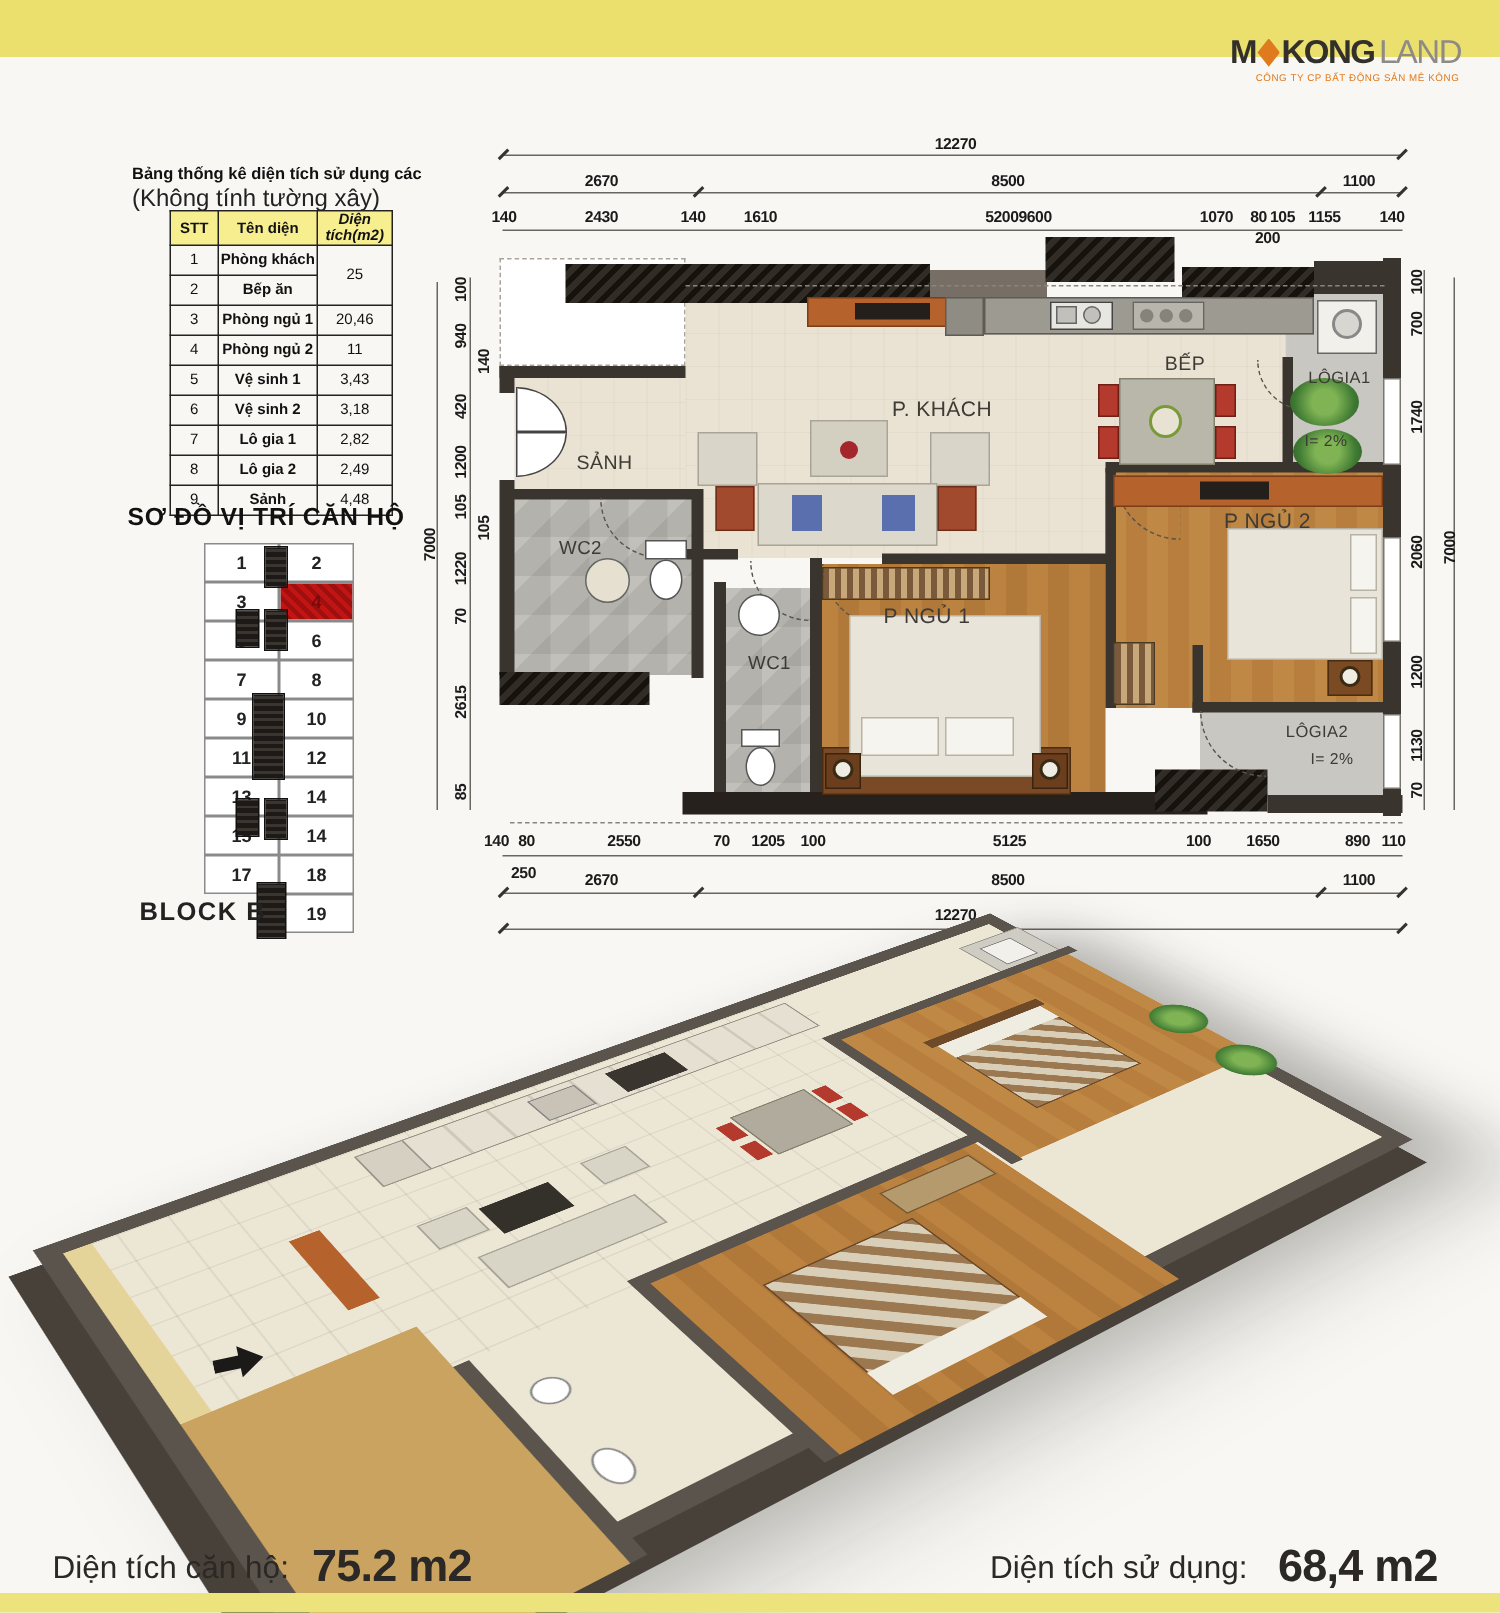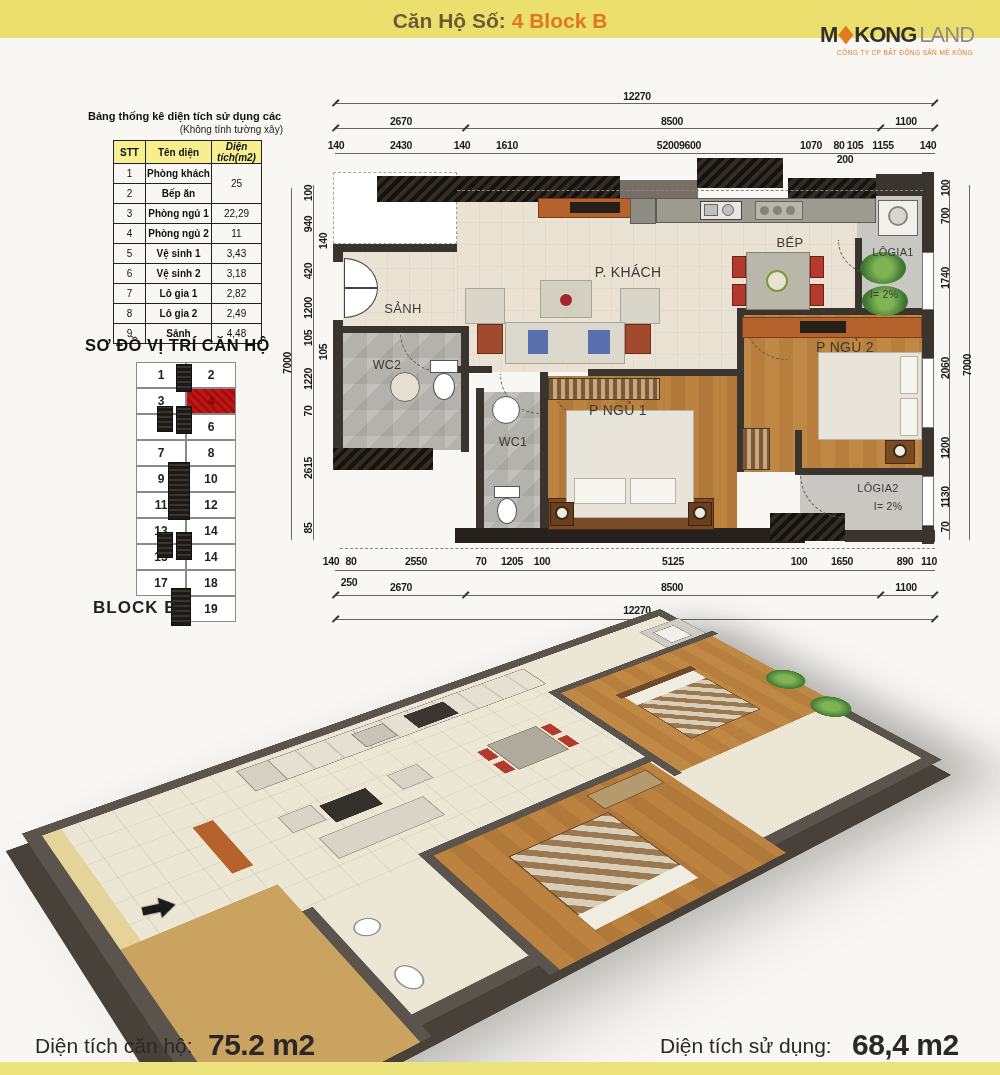--- a/index.html
+++ b/index.html
@@ -14,21 +14,21 @@
   .title { position:absolute; left:0; top:9px; width:1000px; text-align:center; font-size:21px; font-weight:bold; }
   .title .pfx { color:#6d5c33; } .title .val { color:#e2761d; }
   .mekong { position:absolute; left:820px; top:22px; width:170px; }
   .mk-row { display:flex; align-items:center; font-weight:bold; font-size:22px; color:#33302c; letter-spacing:-1px; }
   .mk-diamond { width:15px; height:19px; margin:0 1px; background:#e07a1f; clip-path:polygon(50% 0,100% 50%,50% 100%,0 50%); }
   .mk-land { color:#8e8b86; font-weight:normal; margin-left:3px; }
   .mk-tag { font-size:6.5px; color:#e07a1f; letter-spacing:0.4px; margin-top:1px; text-align:center; white-space:nowrap; }
 
   
   .tbl-title { position:absolute; left:88px; top:110px; width:195px; text-align:center; font-size:11px; font-weight:bold; color:#111; white-space:nowrap; overflow:hidden; }
-  .tbl-sub { position:absolute; left:88px; top:124px; width:195px; text-align:right; font-size:10px; color:#222; }
+  .tbl-sub { position:absolute; left:88px; top:124px; width:195px; text-align:left; font-size:16px; color:#222; }
   table.area { position:absolute; left:113px; top:140px; border-collapse:collapse; font-size:10px; color:#111; }
   table.area th, table.area td { border:1px solid #222; text-align:center; vertical-align:middle; }
   table.area th { background:#f6ee8f; font-weight:bold; height:20px; }
   table.area td { height:20px; }
   .c-stt { width:32px; } .c-name { width:66px; font-weight:bold; } .c-area { width:50px;font-style:italic; }
 
   .loc-title { position:absolute; left:85px; top:336px; width:185px; text-align:left; font-size:16.5px; font-weight:bold; color:#111; letter-spacing:0.5px; }
   .units { position:absolute; left:136px; top:362px; }
   .u-row { display:flex; }
   .u-cell { width:50px; height:26px; border:1px solid #8a8a8a; background:#fff; font-size:12px; font-weight:bold; color:#222; display:flex; align-items:center; justify-content:center; }
@@ -73,25 +73,20 @@
   
   .foot-label { position:absolute; font-size:21px; color:#2b2825; }
   .foot-value { position:absolute; font-size:30px; font-weight:bold; color:#2b2825; letter-spacing:-0.5px; }
 </style>
 </head>
 <body>
 
 <div class="page">
 
   <div class="band"></div>
-  <div class="title">
-    <span class="pfx">Căn Hộ Số:</span>
-    <span> </span>
-    <span class="val">4 Block B</span>
-  </div>
   <div class="mekong">
     <div class="mk-row">
       <span>M</span>
       <span class="mk-diamond"></span>
       <span>KONG</span>
       <span class="mk-land">LAND</span>
     </div>
     <div class="mk-tag">CÔNG TY CP BẤT ĐỘNG SẢN MÊ KÔNG</div>
   </div>
 
@@ -109,21 +104,21 @@
       <td class="c-name">Phòng khách</td>
       <td rowspan="2">25</td>
     </tr>
     <tr>
       <td>2</td>
       <td class="c-name">Bếp ăn</td>
     </tr>
     <tr>
       <td>3</td>
       <td class="c-name">Phòng ngủ 1</td>
-      <td>22,29</td>
+      <td>20,46</td>
     </tr>
     <tr>
       <td>4</td>
       <td class="c-name">Phòng ngủ 2</td>
       <td>11</td>
     </tr>
     <tr>
       <td>5</td>
       <td class="c-name">Vệ sinh 1</td>
       <td>3,43</td>

